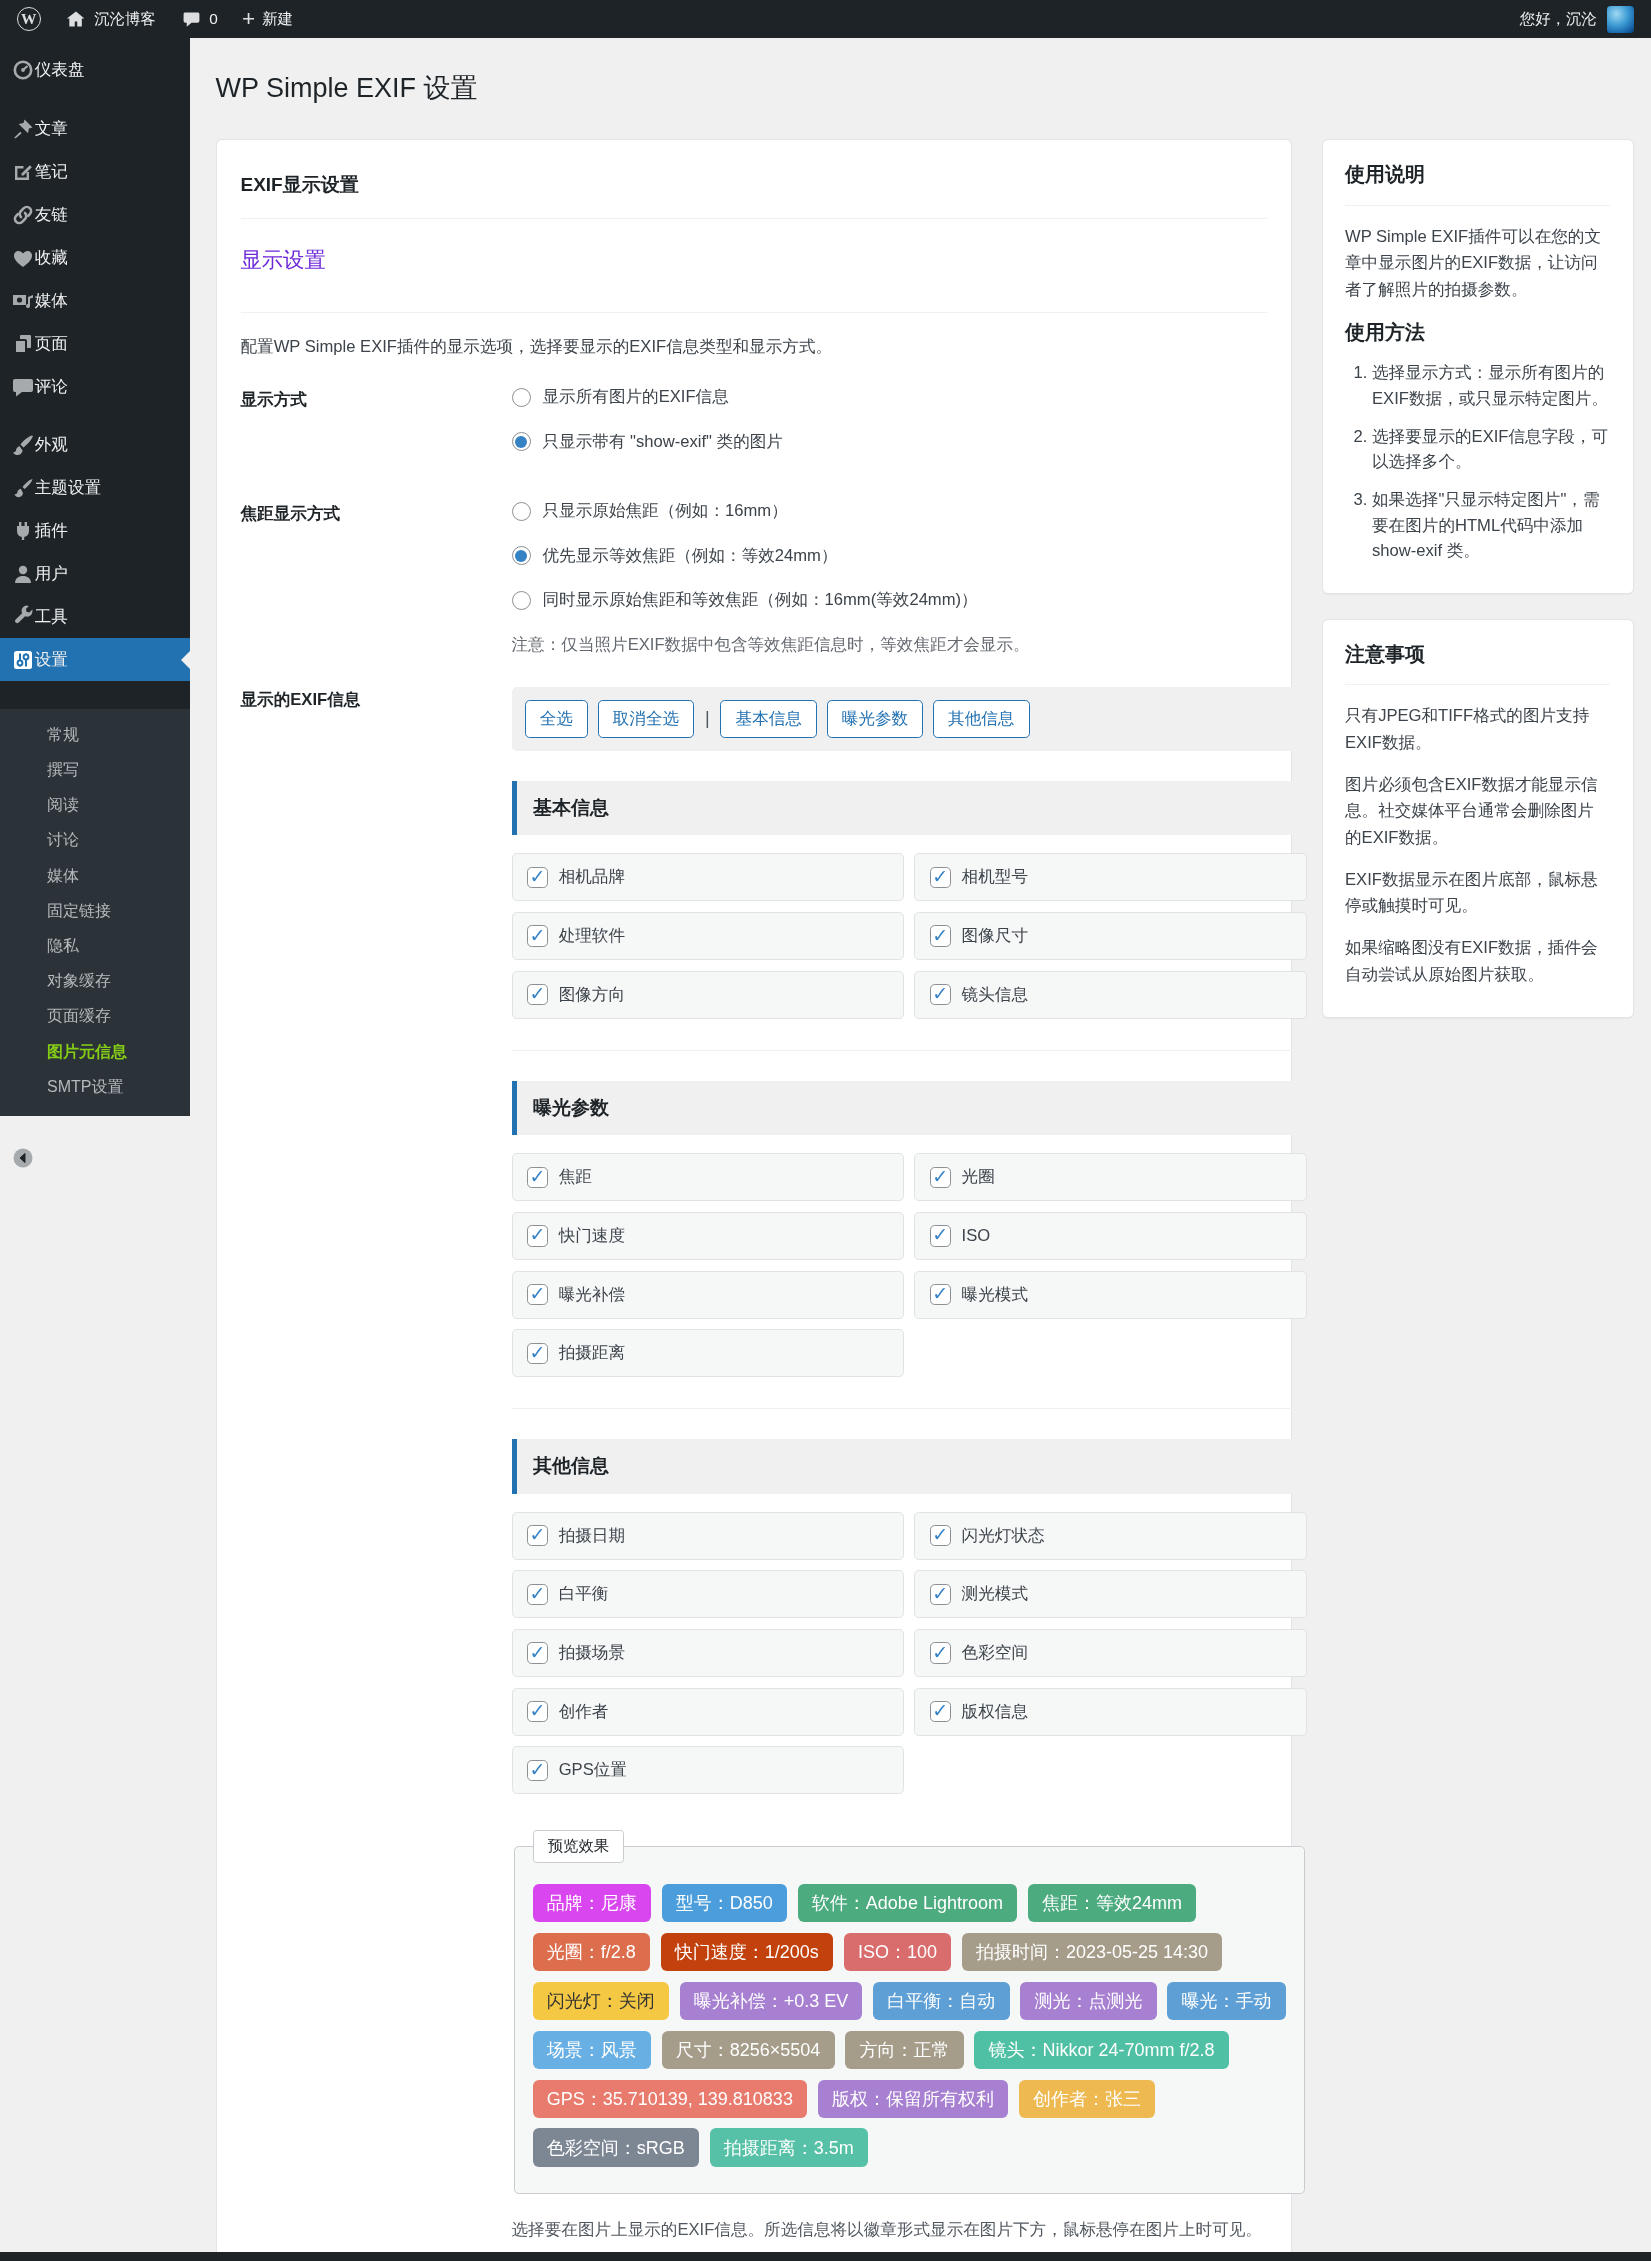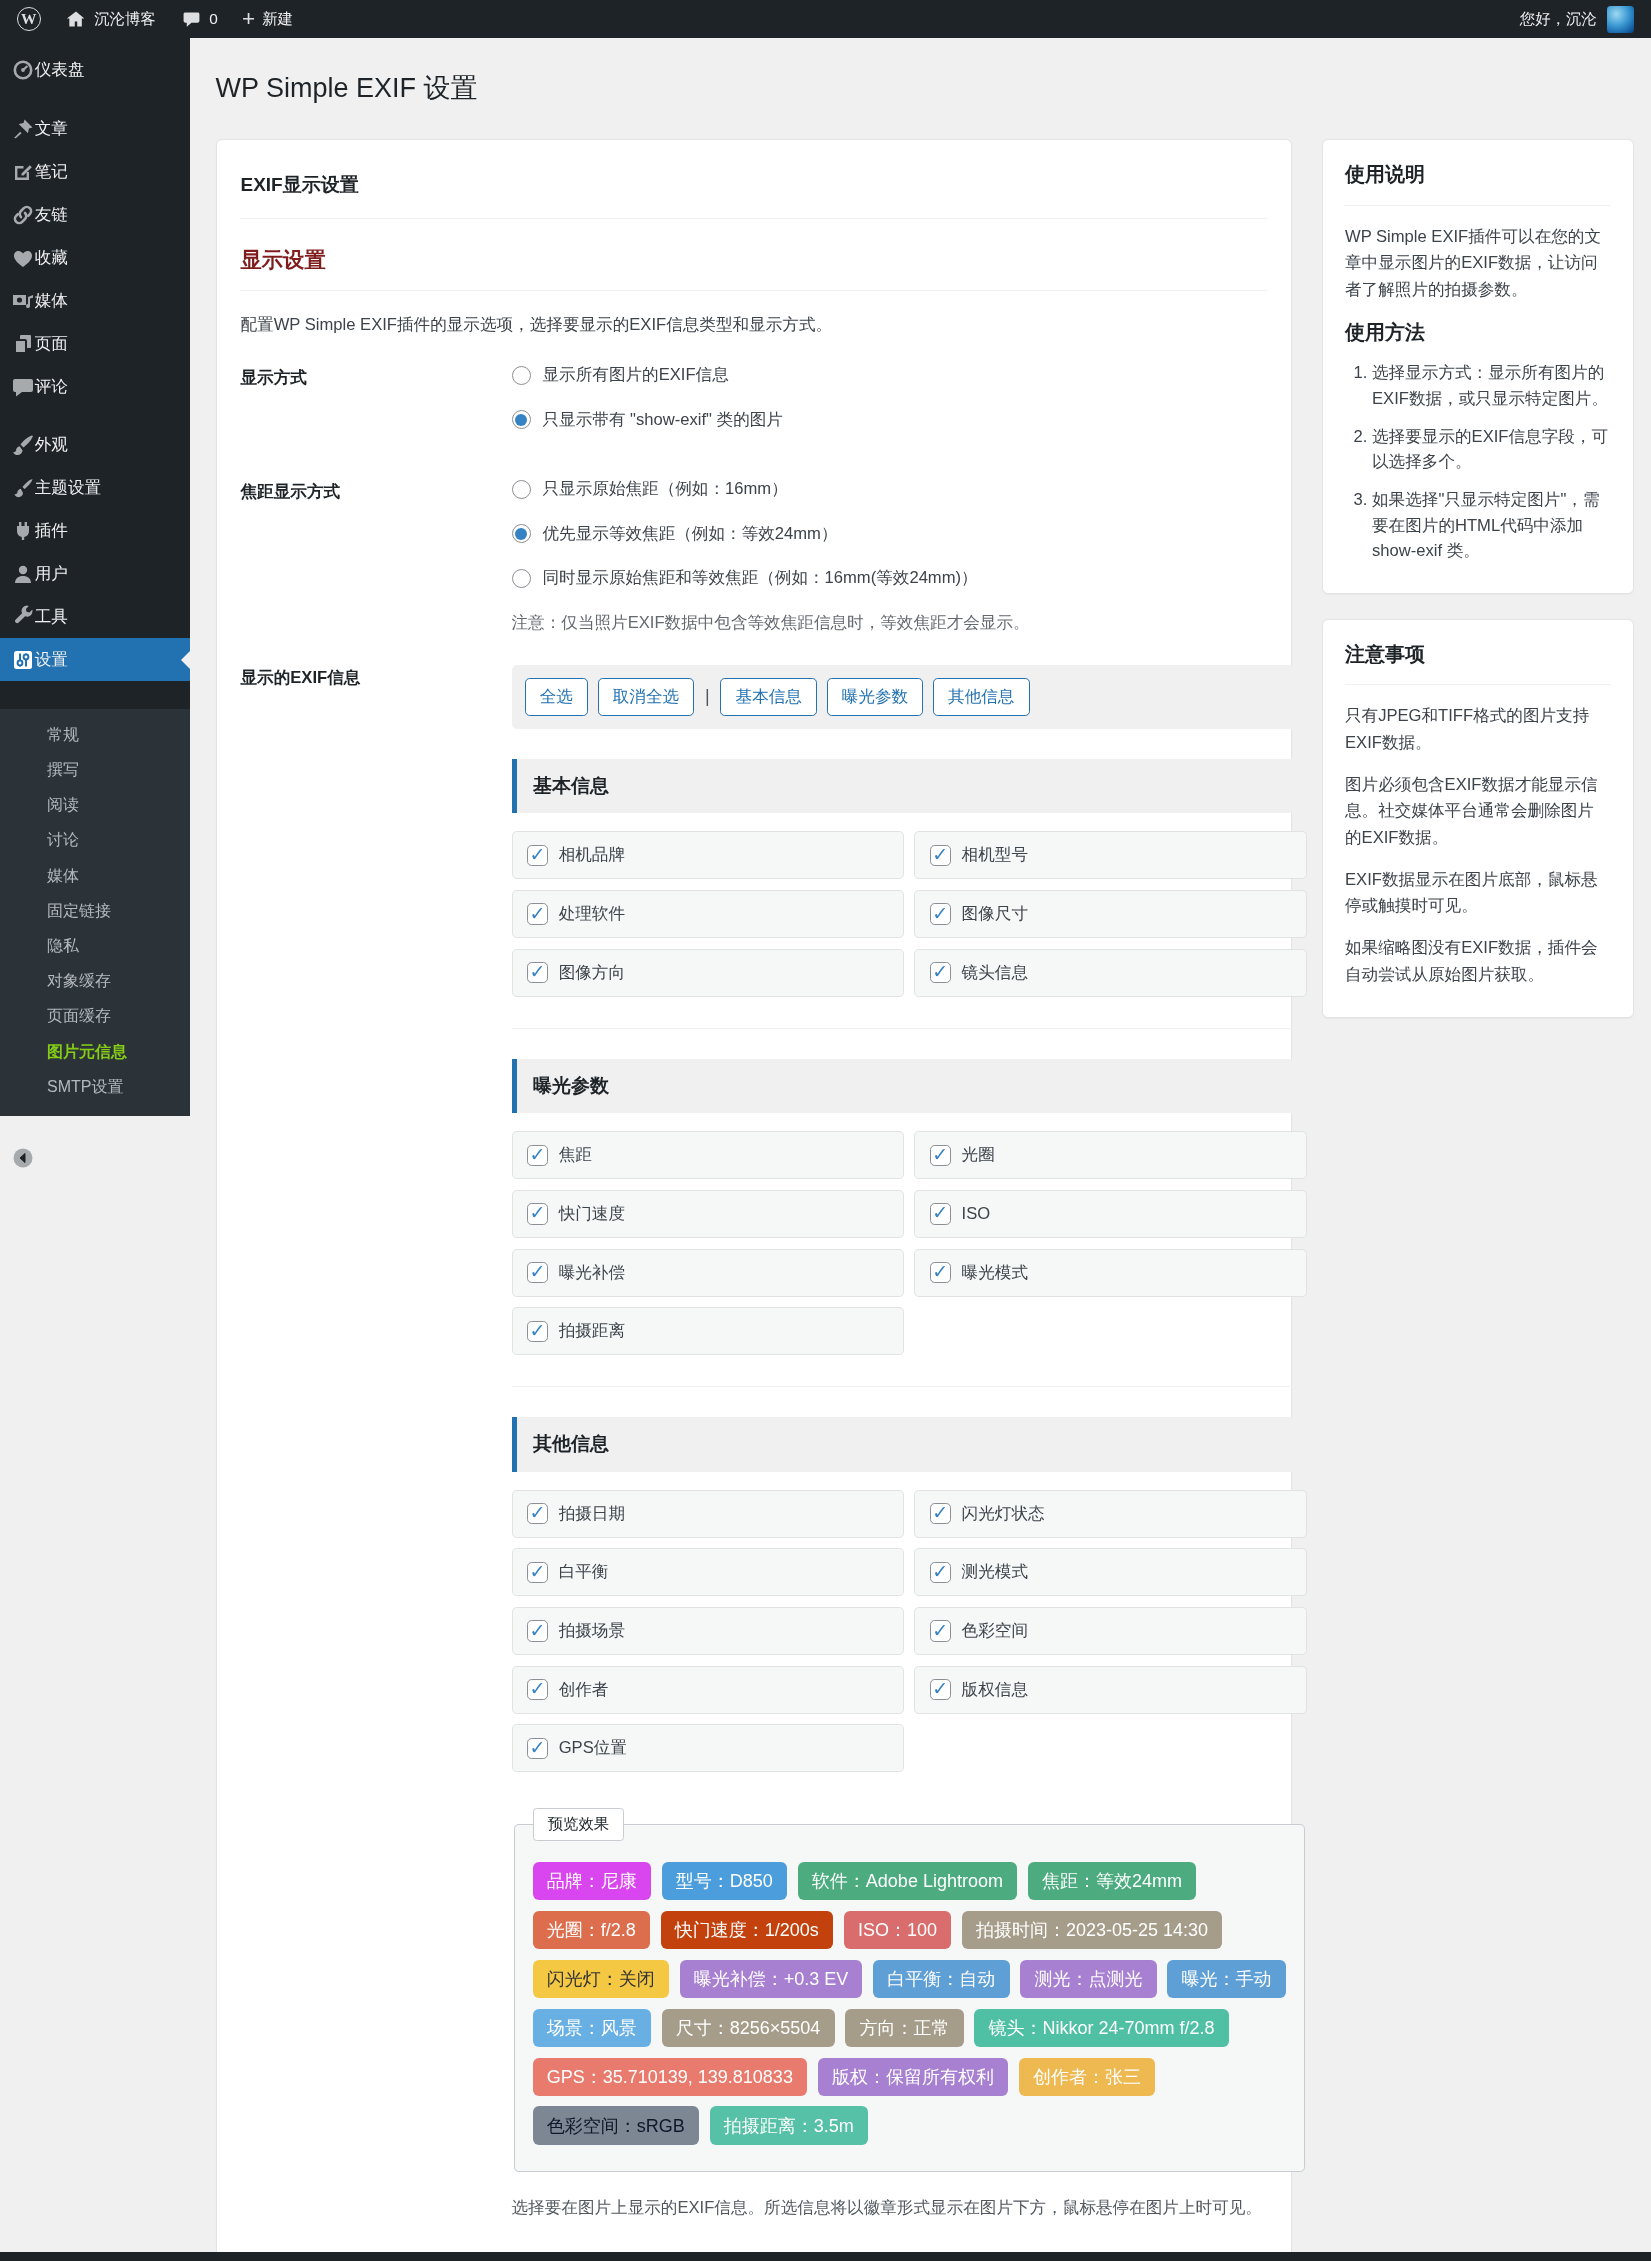--- a/index.html
+++ b/index.html
@@ -39,21 +39,21 @@
   .collapse { margin-top:21.3px; }
   .cut { stroke:#1d2327; }
   .mi.active .cut { stroke:#2271b1; }
   
   .content { position:absolute; top:38px; left:190px; width:1462px; padding:26px 18.4px 0 25.5px; }
   h1.pagetitle { font-size:27px; font-weight:400; color:#1d2327; margin:6px 0 33px; }
   .cols { display:flex; align-items:flex-start; gap:30px; }
   .card { background:#fff; border:0.6px solid #e2e4e7; border-radius:6px; box-shadow:0 0.6px 1.2px rgba(0,0,0,.04); }
   .main { width:1076px; padding:24px 24px 41px; }
   .boxtitle { font-size:19px; font-weight:700; color:#1d2327; padding:8.3px 0 20px; border-bottom:0.6px solid #eef0f1; }
-  h2.section { font-size:21.3px; font-weight:700; color:#7f1d1d; margin:26px 0 0; padding-bottom:16px; border-bottom:0.6px solid #eef0f1; }
+  h2.section { font-size:21.3px; font-weight:400; color:#6d28d9; margin:26px 0 0; padding-bottom:38px; border-bottom:0.6px solid #eef0f1; }
   p.desc { font-size:16.6px; margin:22.5px 0 3.6px; color:#3c434a; }
   .frow { display:grid; grid-template-columns:271px 1fr; padding-top:25px; }
   .flabel { font-size:16.6px; font-weight:700; color:#1d2327; padding-top:2.4px; }
   .radio-row { display:flex; align-items:center; gap:12px; margin-bottom:22.5px; font-size:16.6px; color:#3c434a; cursor:pointer; }
   .rb { width:19px; height:19px; border-radius:50%; border:1.8px solid #8c8f94; background:#fff; position:relative; flex:none; }
   .rb.on::after { content:''; position:absolute; inset:2.4px; border-radius:50%; background:#3582c4; }
   .fnote { font-size:16.6px; color:#646970; margin:0 0 6px; }
   .toolbar { background:#f0f0f1; border-radius:4.7px; padding:13px; display:flex; align-items:center; gap:9.5px; }
   .tbtn { background:#fff; border:1.2px solid #2271b1; color:#2271b1; border-radius:4.7px;
     padding:7.1px 14.2px; font-size:16.6px; font-family:inherit; cursor:pointer; }
@@ -474,21 +474,21 @@
               <span class="badge" style="background: rgb(165, 157, 138); color: rgb(255, 255, 255);">尺寸：8256×5504</span>
               <span class="badge" style="background: rgb(165, 157, 138); color: rgb(255, 255, 255);">方向：正常</span>
               <span class="badge" style="background: rgb(79, 192, 164); color: rgb(255, 255, 255);">镜头：Nikkor 24-70mm f/2.8</span>
             </div>
             <div class="brow">
               <span class="badge" style="background: rgb(232, 123, 109); color: rgb(255, 255, 255);">GPS：35.710139, 139.810833</span>
               <span class="badge" style="background: rgb(167, 128, 209); color: rgb(255, 255, 255);">版权：保留所有权利</span>
               <span class="badge" style="background: rgb(238, 185, 80); color: rgb(255, 255, 255);">创作者：张三</span>
             </div>
             <div class="brow">
-              <span class="badge" style="background: rgb(125, 135, 148); color: #0f172a;">色彩空间：sRGB</span>
+              <span class="badge" style="background: rgb(125, 135, 148); color: #ffffff;">色彩空间：sRGB</span>
               <span class="badge" style="background: rgb(86, 193, 167); color: rgb(255, 255, 255);">拍摄距离：3.5m</span>
             </div>
           </fieldset>
           <p class="pdesc">选择要在图片上显示的EXIF信息。所选信息将以徽章形式显示在图片下方，鼠标悬停在图片上时可见。</p>
         </div>
       </div>
 
     </div>
 
     <div class="side">

